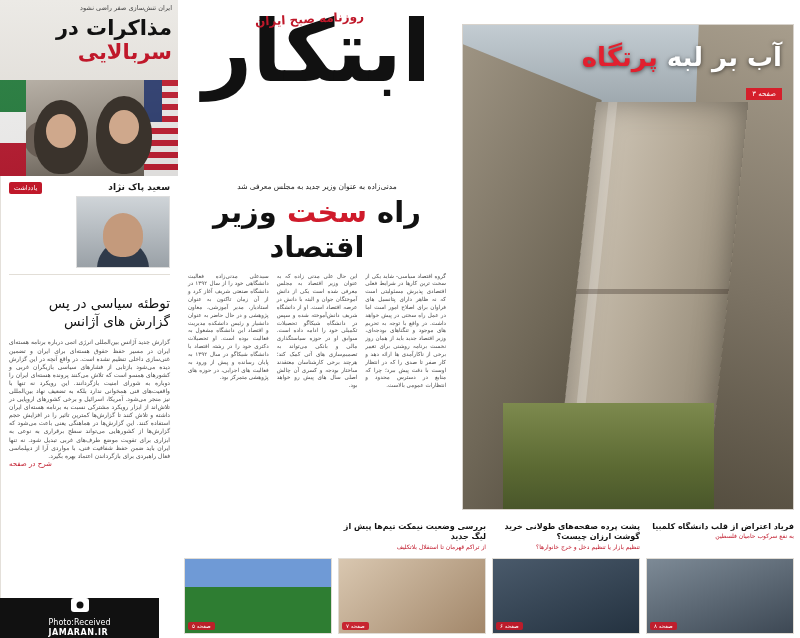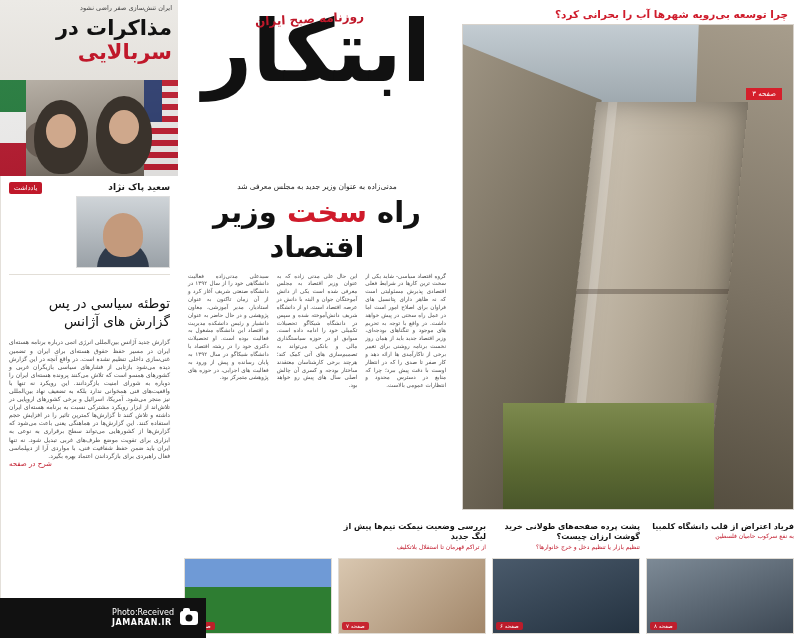--- a/index.html
+++ b/index.html
@@ -295,26 +295,27 @@
     font-size: 5.5px; padding: 1px 4px; border-radius: 2px;
   }
   .ph-stadium { background: linear-gradient(180deg,#6f9ad6 0 38%, #2e7d32 38% 100%); }
   .ph-market  { background: linear-gradient(140deg,#d9c7b0 0%, #a2876a 100%); }
   .ph-protest { background: linear-gradient(160deg,#4a5a6b 0%, #243240 100%); }
   .ph-campus  { background: linear-gradient(160deg,#7d8a96 0%, #3d4854 100%); }
 
   
   .footer {
     left: 0; bottom: 0;
-    width: 206px; height: 40px;
+    width: 159px; height: 40px;
     background: #111;
     color: #fff;
     display: flex; align-items: center; gap: 6px;
     padding: 0 8px;
     box-sizing: border-box;
+    flex-direction: column;
   }
   .cam-icon {
     width: 18px; height: 14px; background: #fff; border-radius: 3px;
     position: relative; flex: 0 0 auto;
   }
   .cam-icon:after{
     content:""; position:absolute; left:50%; top:50%; transform:translate(-50%,-50%);
     width:7px; height:7px; border-radius:50%; background:#111;
   }
   .cam-icon:before{
@@ -342,27 +343,30 @@
       <div class="head-b"></div>
     </div>
   </div>
 
   <div class="abs masthead">
     <div class="masthead-logo">ابتکار</div>
     <div class="masthead-sub">روزنامه صبح ایران</div>
   </div>
 
   <div class="abs hero-photo">
-    <div class="hero-kicker">چرا توسعه بی‌رویه شهرها آب را بحرانی کرد؟</div>
     <div class="hero-frame">
       <div class="sky"></div>
       <div class="rock-left"></div>
       <div class="rock-right"></div>
       <div class="dam-wall"></div>
       <div class="water"></div>
+    </div>
+    <div class="hero-title">
+      <span>آب بر لبه</span>
+      <span class="red">پرتگاه</span>
     </div>
     <div class="hero-pagebadge">صفحه ۳</div>
   </div>
 
   <div class="abs leftcol">
     <div class="author-box">
       <div class="author-name">سعید پاک نژاد</div>
       <div class="author-tag">یادداشت</div>
       <div class="author-photo"></div>
     </div>

